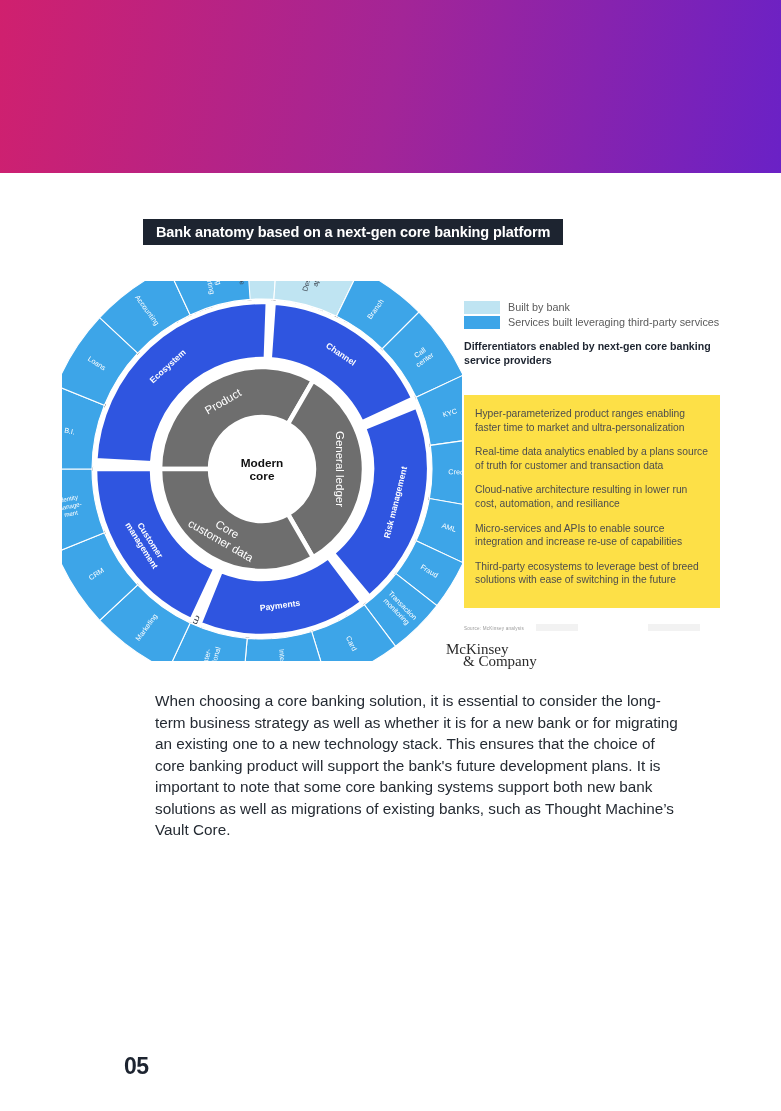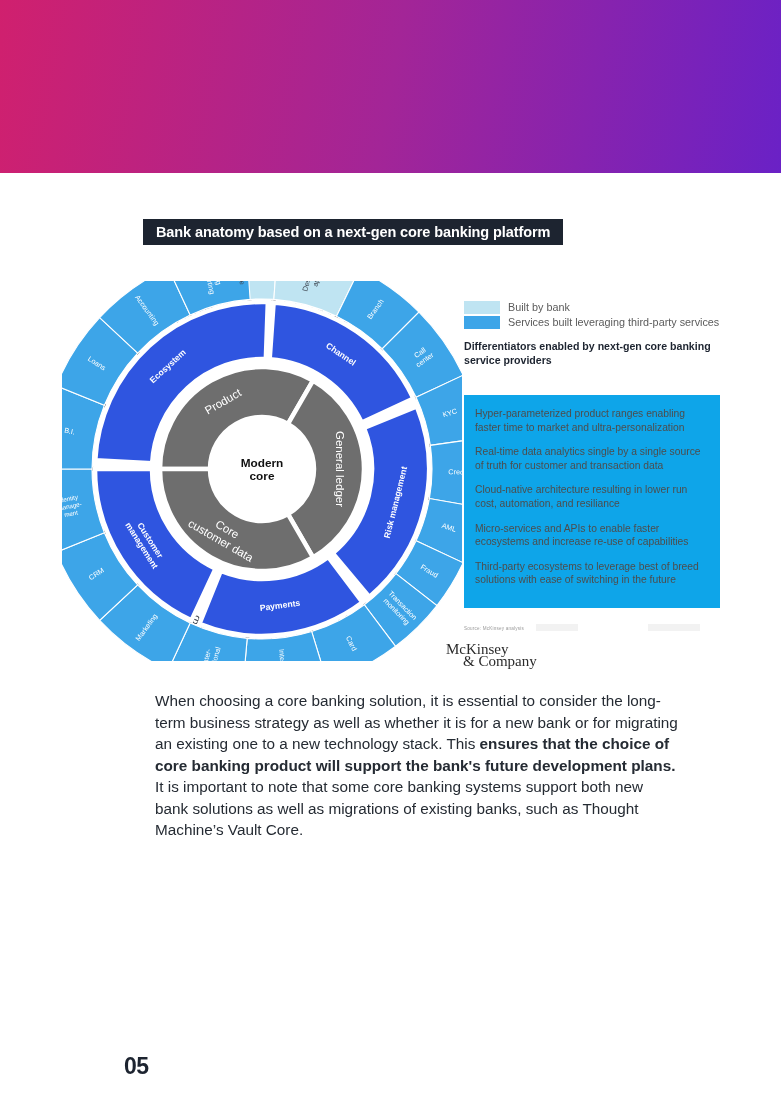--- a/index.html
+++ b/index.html
@@ -39,21 +39,21 @@
   .legend-swatch { width: 36px; height: 13px; flex: 0 0 36px; margin-right: 8px; }
   .legend-label { font-size: 10.8px; color: #5b5b5b; line-height: 13px; white-space: nowrap; }
 
   .diff-heading {
     position: absolute; left: 464px; top: 340px; width: 260px;
     font-size: 10.6px; font-weight: bold; color: #1d2430; line-height: 13.5px;
   }
 
   .diff-box {
     position: absolute; left: 464px; top: 395px; width: 256px;
-    background: #0ea5e9; padding: 12px 12px 12px 11px;
+    background: #fde047; padding: 12px 12px 12px 11px;
   }
   .diff-item {
     font-size: 10.3px; line-height: 13.6px; color: #4d4d4d; margin-bottom: 11px;
   }
   .diff-item:last-child { margin-bottom: 9px; }
 
   .source-line {
     position: absolute; left: 464px; top: 626px;
     font-size: 4.6px; color: #9a9a9a; letter-spacing: 0.2px;
   }
@@ -64,21 +64,21 @@
     font-family: "Liberation Serif", serif; color: #2b2b2b;
     font-size: 15px; line-height: 11.5px;
   }
   .mck-logo .l2 { padding-left: 17px; }
 
   
   .body-copy {
     position: absolute; left: 155px; top: 690px; width: 525px;
     font-size: 15.3px; line-height: 21.5px; color: #252b33;
   }
-  .body-copy b { font-weight: bold; }
+  .body-copy b { font-weight: normal; }
 
   
   .page-number {
     position: absolute; left: 124px; top: 1053px;
     font-size: 23px; font-weight: bold; color: #1d2430; letter-spacing: -0.5px;
   }
 </style>
 </head>
 <body>
 
@@ -313,23 +313,23 @@
     <div class="legend-row">
       <span class="legend-swatch" style="background: rgb(61, 165, 232);"></span>
       <span class="legend-label">Services built leveraging third-party services</span>
     </div>
   </div>
 
   <div class="diff-heading">Differentiators enabled by next-gen core banking service providers</div>
 
   <div class="diff-box">
     <div class="diff-item">Hyper-parameterized product ranges enabling faster time to market and ultra-personalization</div>
-    <div class="diff-item">Real-time data analytics single by a single source of truth for customer and transaction data</div>
+    <div class="diff-item">Real-time data analytics enabled by a plans source of truth for customer and transaction data</div>
     <div class="diff-item">Cloud-native architecture resulting in lower run cost, automation, and resiliance</div>
-    <div class="diff-item">Micro-services and APIs to enable faster ecosystems and increase re-use of capabilities</div>
+    <div class="diff-item">Micro-services and APIs to enable source integration and increase re-use of capabilities</div>
     <div class="diff-item">Third-party ecosystems to leverage best of breed solutions with ease of switching in the future</div>
   </div>
 
   <div class="source-line">Source: McKinsey analysis</div>
   <div class="source-bars">
     <i style="left:0;top:0;width:42px;"></i>
     <i style="left:112px;top:0;width:52px;"></i>
   </div>
 
   <div class="mck-logo">

